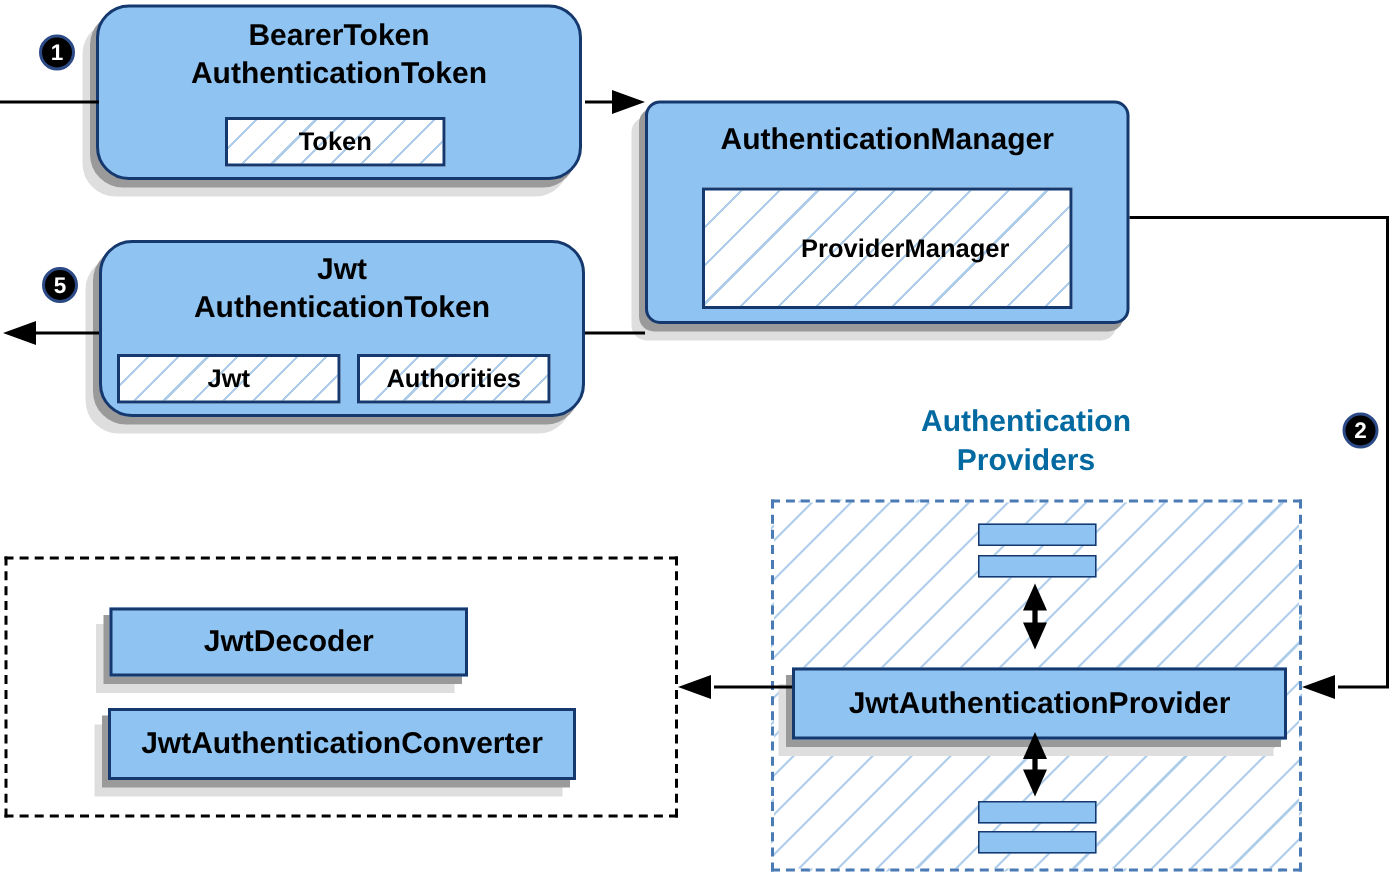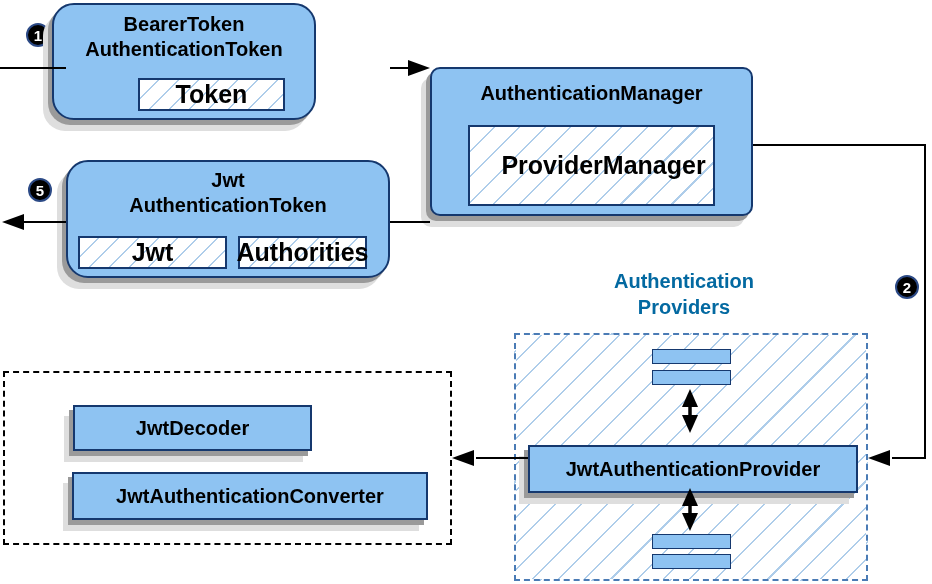--- a/index.html
+++ b/index.html
@@ -27,21 +27,21 @@
     text-align:center;font-weight:bold;font-size:20px;line-height:25px;color:#000;
   }
   .hatched{
     background:
       repeating-linear-gradient(135deg,
         rgba(0,0,0,0) 0px, rgba(0,0,0,0) 12.5px,
         var(--hatch-line) 12.5px, var(--hatch-line) 14px),
       #ffffff;
     border:2px solid var(--node-border);
     display:flex;align-items:center;justify-content:center;
-    font-weight:bold;font-size:25px;color:#000;
+    font-weight:bold;font-size:17px;color:#000;
     position:absolute;
   }
   .hatched.wide{
     background:
       repeating-linear-gradient(135deg,
         rgba(0,0,0,0) 0px, rgba(0,0,0,0) 16.5px,
         var(--hatch-line) 16.5px, var(--hatch-line) 18px),
       #ffffff;
     padding-left: 24px;
   }
@@ -80,21 +80,21 @@
 <body>
 
 <div class="canvas">
 
   <div class="badge" style="left:26px;top:23px;">1</div>
   <div class="badge" style="left:28px;top:178px;">5</div>
   <div class="badge" style="left:895px;top:275px;">2</div>
   <div class="badge" style="left:28px;top:409px;">3</div>
   <div class="badge" style="left:28px;top:477px;">4</div>
 
-  <div class="node rounded" style="left:52px;top:3px;width:264px;height:117px;">
+  <div class="node rounded" style="left:64px;top:3px;width:324px;height:117px;">
     <div class="node-title" style="margin-top:7px;">
       <span>BearerToken</span><br>
       <span>AuthenticationToken</span>
     </div>
     <div class="hatched" style="left:84px;top:73px;width:147px;height:33px;">Token</div>
   </div>
 
   <div class="node" style="left:430px;top:67px;width:323px;height:149px;border-radius:10px;">
     <div class="node-title" style="margin-top:12px;">AuthenticationManager</div>
     <div class="hatched wide" style="left:36px;top:56px;width:247px;height:81px;">ProviderManager</div>
@@ -120,21 +120,21 @@
     <div class="mini-bar" style="left:136px;top:199px;"></div>
     <div class="mini-bar" style="left:136px;top:219px;"></div>
   </div>
 
   <div class="node flex-center" style="left:528px;top:434px;width:330px;height:48px;font-weight:bold;font-size:20px;">JwtAuthenticationProvider</div>
 
   <div class="decoder-container"></div>
 
   <div class="node flex-center" style="left:73px;top:394px;width:239px;height:46px;font-weight:bold;font-size:20px;">JwtDecoder</div>
 
-  <div class="node flex-center" style="left:72px;top:461px;width:356px;height:48px;font-weight:bold;font-size:20px;">JwtAuthenticationConverter</div>
+  <div class="node flex-center" style="left:72px;top:461px;width:312px;height:48px;font-weight:bold;font-size:20px;">JwtAuthenticationConverter</div>
 
   <svg class="connectors" width="932" height="584" viewBox="0 0 932 584">
 
     <g>
       <path d="M0 68 H66" stroke="#000" stroke-width="2" fill="none"></path>
     </g>
 
     <g>
       <path d="M390 68 H410" stroke="#000" stroke-width="2" fill="none"></path>
       <polygon points="430,68 408,60 408,76" fill="#000"></polygon>

